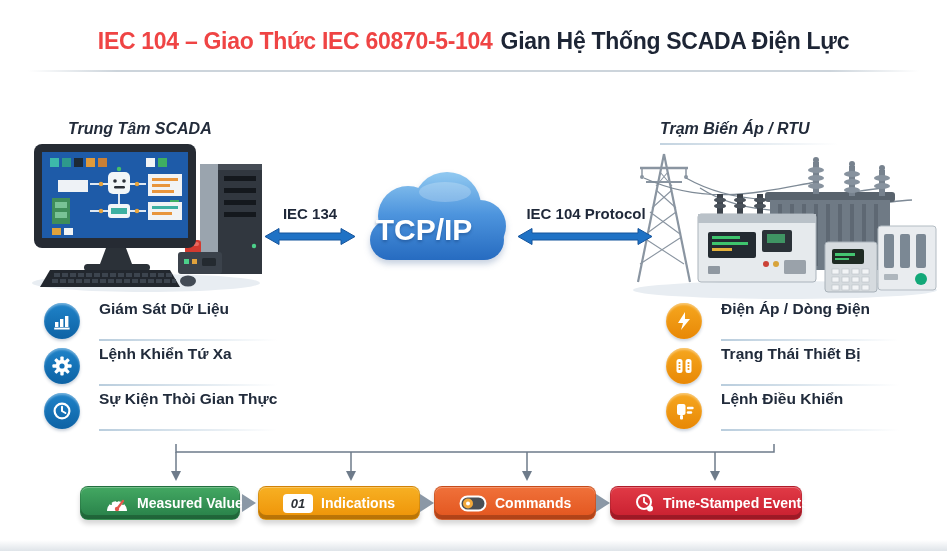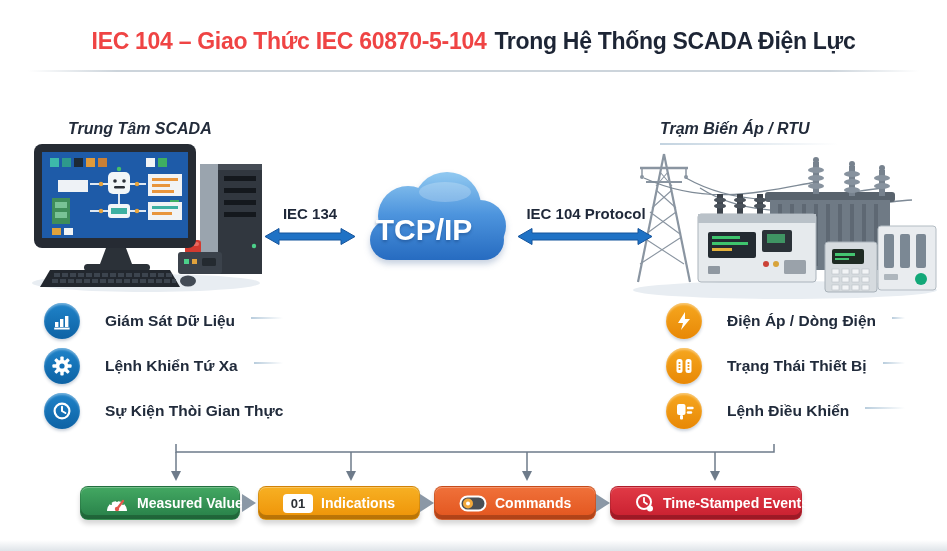--- a/index.html
+++ b/index.html
@@ -40,51 +40,51 @@
   
   .features{position:absolute;}
   .features-left{left:44px;top:298px;}
   .features-right{left:666px;top:298px;}
   .feature{display:flex;align-items:center;height:45px;}
   .circ{width:36px;height:36px;border-radius:50%;flex:0 0 36px;
     display:flex;align-items:center;justify-content:center;
     box-shadow:0 2px 3px rgba(40,70,110,.25), inset 0 2px 2px rgba(255,255,255,.35);}
   .circ-blue{background:linear-gradient(180deg,#1f83c9,#0d62a4);}
   .circ-orange{background:linear-gradient(180deg,#f6a71f,#e88806);}
-  .f-text{margin-left:25px;display:flex;flex-direction:row;min-width:178px;gap:16px;}
+  .f-text{margin-left:19px;display:flex;flex-direction:column;min-width:178px;gap:16px;}
   .f-label{font-size:15.5px;font-weight:600;color:#212b3b;white-space:nowrap;}
   .f-line{height:2px;margin-top:5px;width:100%;
     background:linear-gradient(90deg,#b9cddd,rgba(255,255,255,0));}
   
   .connector{position:absolute;left:156px;top:436px;}
   
   .badge{position:absolute;top:486px;height:34px;border-radius:8px;box-sizing:border-box;
     display:flex;align-items:center;padding:0 24px;gap:8px;color:#fff;font-weight:700;font-size:14px;
     white-space:nowrap;border:1px solid rgba(0,0,0,.12);
     box-shadow:inset 0 -4px 0 rgba(0,0,0,.22), inset 0 1px 0 rgba(255,255,255,.28), 0 4px 5px rgba(0,0,0,.16);}
   .badge-green{left:80px;width:160px;background:linear-gradient(180deg,#43a862,#277f48);}
   .badge-amber{left:258px;width:162px;background:linear-gradient(180deg,#f7b023,#ee9307);}
   .badge-orange{left:434px;width:162px;background:linear-gradient(180deg,#f0713a,#e2551e);}
   .badge-red{left:610px;width:192px;background:linear-gradient(180deg,#e13a46,#c81f2f);}
   .b-icon{display:flex;align-items:center;justify-content:center;}
   .icon-01{background:#fff;border-radius:4px;width:38px;height:19px;
-    color:#2b3036;font-size:13px;font-weight:700;display:flex;align-items:center;justify-content:center;}
+    color:#2b3036;font-size:13px;font-weight:700;display:flex;align-items:center;justify-content:center;font-style:italic;}
   .chev{position:absolute;top:494px;width:0;height:0;
     border-left:14px solid #8b98a6;border-top:9px solid transparent;border-bottom:9px solid transparent;}
   .chev-1{left:242px;} .chev-2{left:420px;} .chev-3{left:596px;}
   .bottom-strip{position:absolute;left:0;right:0;bottom:0;height:11px;
     background:linear-gradient(180deg,rgba(226,231,236,0),#dfe4e9);}
 </style>
 </head>
 <body>
 
 <div class="stage">
 
   <h1 class="title" style="margin:0;">
-    <span class="t-accent">IEC 104 – Giao Thức IEC 60870-5-104</span><span class="t-dark">Trong Hệ Thống SCADA Điện Lực</span>
+    <span class="t-accent">IEC 104 – Giao Thức IEC 60870-5-104</span><span class="t-dark">Gian Hệ Thống SCADA Điện Lực</span>
   </h1>
   <div class="title-divider"></div>
 
   <div class="heading heading-left">Trung Tâm SCADA</div>
   <div class="heading heading-right">
     <span>Trạm Biến Áp / RTU</span>
     <div class="heading-underline"></div>
   </div>
 
   <div class="illus illus-left">

